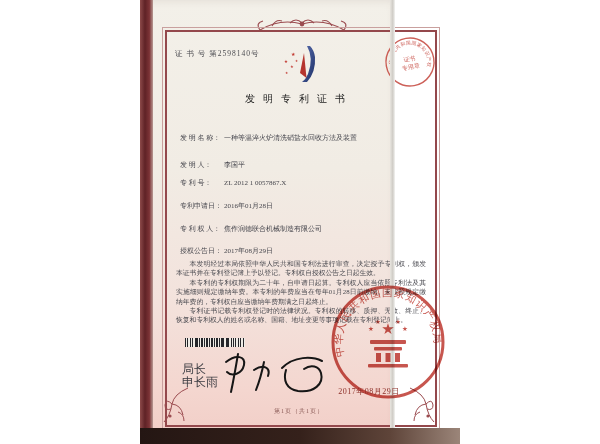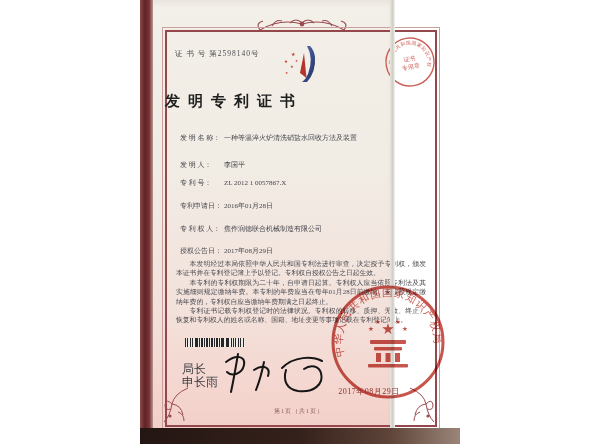--- a/index.html
+++ b/index.html
@@ -19,22 +19,22 @@
   .frame{position:absolute;left:25px;top:30px;width:268px;height:393px;
          border:2px solid #94484c;outline:1px solid #c9a09e;outline-offset:2px;}
   .ornament-top{position:absolute;left:112px;top:15px;width:100px;height:22px;}
   .corner{position:absolute;width:28px;height:38px;}
   .corner.bl{left:22px;top:386px;}
   .corner.br{left:268px;top:386px;transform:scaleX(-1);}
   
   .cert-no{position:absolute;left:35px;top:49px;font-size:7.5px;letter-spacing:1px;color:#4b4b50;}
   .logo{position:absolute;left:138px;top:44px;width:44px;height:42px;}
   .seal-top{position:absolute;left:242px;top:34px;width:56px;height:56px;opacity:.85;transform:rotate(-10deg);}
-  .title{position:absolute;left:25px;top:92px;width:268px;text-align:left;
-         font-size:15px;font-weight:bold;letter-spacing:8px;color:#1f1f1f;}
+  .title{position:absolute;left:25px;top:92px;width:268px;text-align:center;
+         font-size:10px;font-weight:normal;letter-spacing:8px;color:#1f1f1f;}
   .fields{position:absolute;left:40px;top:133px;width:240px;font-size:7px;color:#45454c;}
   .frow{position:absolute;left:0;white-space:nowrap;}
   .frow .lab{display:inline-block;min-width:44px;}
   .paras{position:absolute;left:36px;top:259px;width:250px;font-size:6.8px;line-height:9.4px;
          color:#4a4a50;text-align:justify;}
   .paras p{margin:0;text-indent:2em;}
   .barcode{position:absolute;left:45px;top:338px;width:60px;height:9px;
          background:repeating-linear-gradient(90deg,#26262a 0 1px,transparent 1px 2.4px),
                     repeating-linear-gradient(90deg,#26262a 0 1px,transparent 1px 5.3px);
          background-color:#efece6;}

